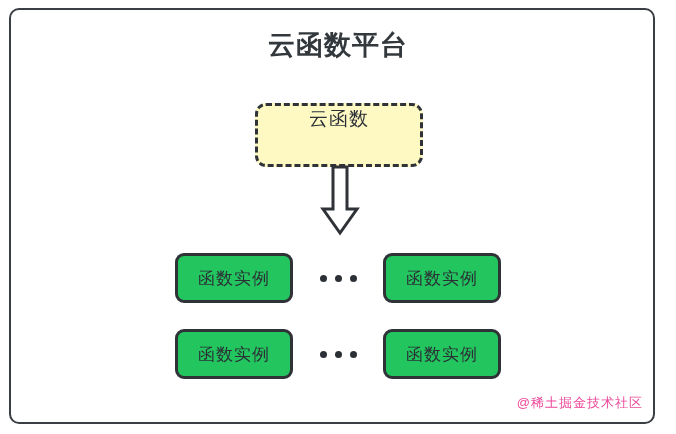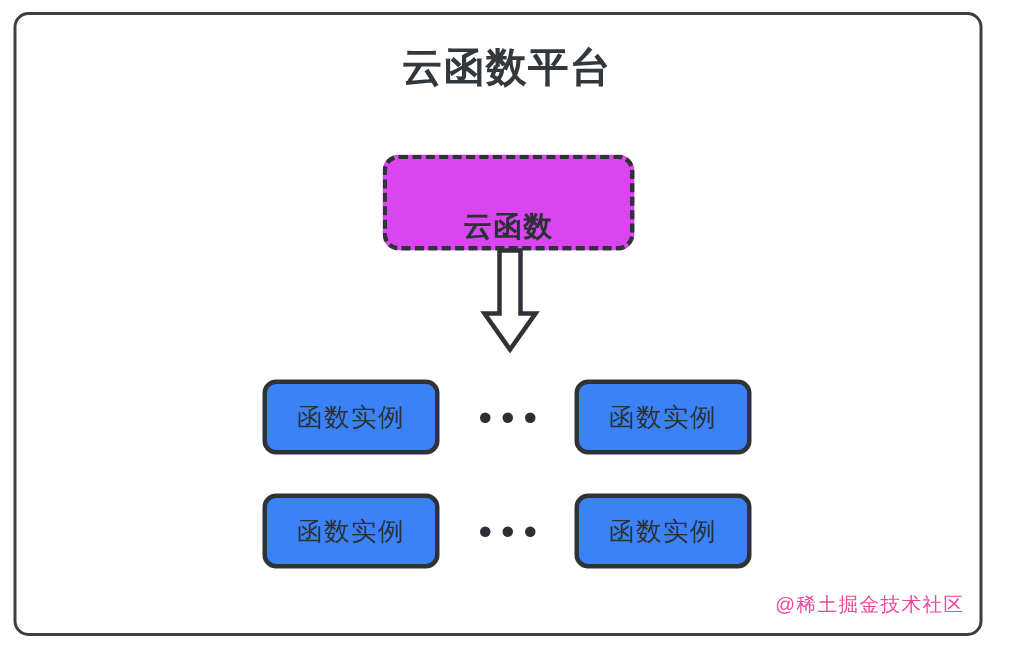--- a/index.html
+++ b/index.html
@@ -51,25 +51,24 @@
   
   .func-box {
     position: absolute;
     left: 255px;
     top: 103px;
     width: 168px;
     height: 64px;
     box-sizing: border-box;
     border: 3px dashed #2f3338;
     border-radius: 11px;
-    background: #d946ef;
+    background: #fef9c3;
     display: flex;
-    align-items: flex-end;
+    align-items: flex-start;
     justify-content: center;
-    font-weight: bold;
   }
   .func-box-label {
     font-size: 19px;
     color: #2b3036;
     letter-spacing: 1px;
     white-space: nowrap;
   }
 
   
   .down-arrow {
@@ -92,21 +91,21 @@
   }
   .inst-row.row-1 { top: 252px; }
   .inst-row.row-2 { top: 328px; }
 
   .inst-box {
     width: 118px;
     height: 50px;
     box-sizing: border-box;
     border: 3px solid #2f3338;
     border-radius: 9px;
-    background: #3b82f6;
+    background: #22c55e;
     display: flex;
     align-items: center;
     justify-content: center;
   }
   .inst-label {
     font-size: 17px;
     color: #2b3036;
     letter-spacing: 1px;
     white-space: nowrap;
   }

